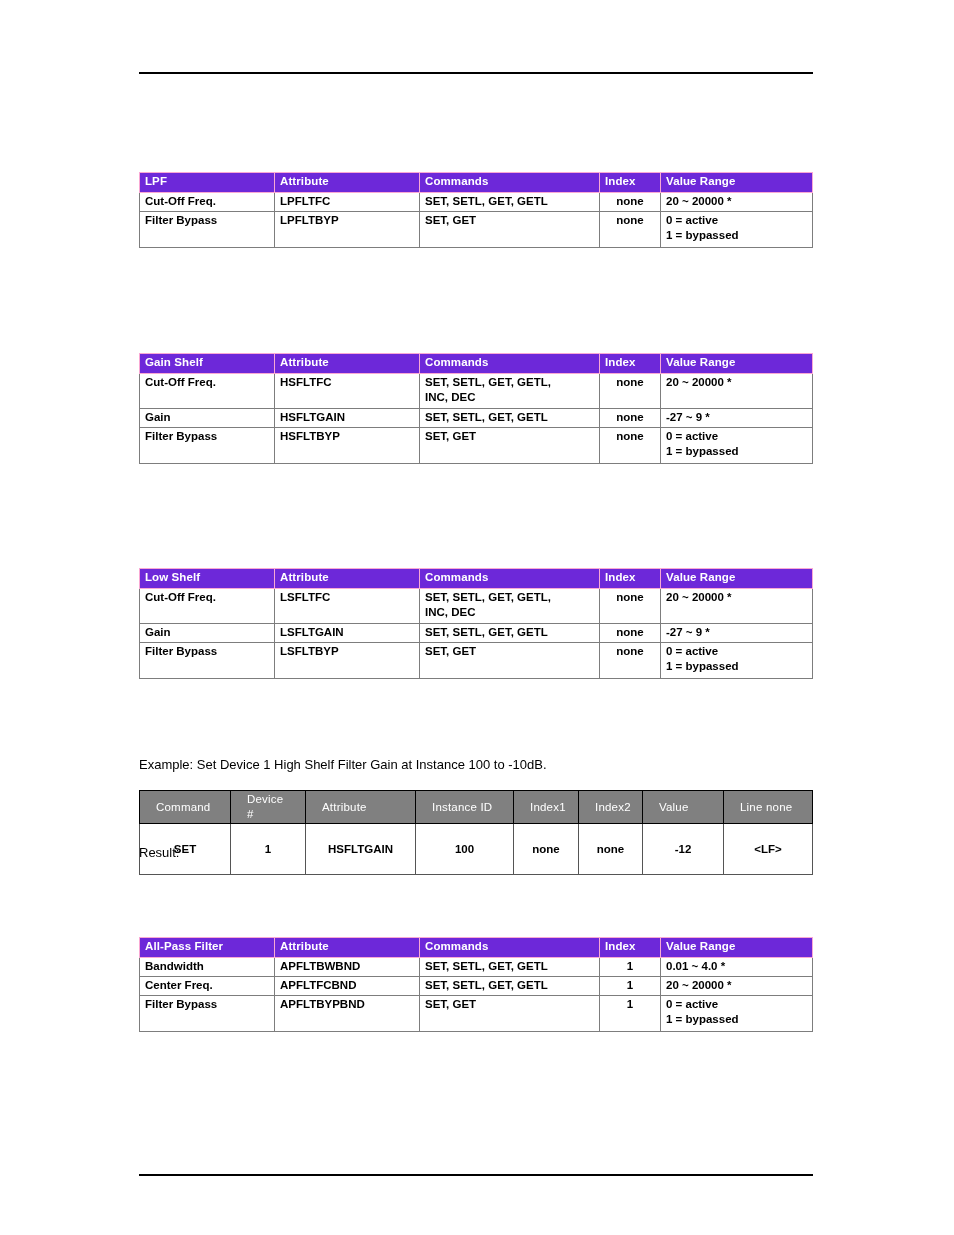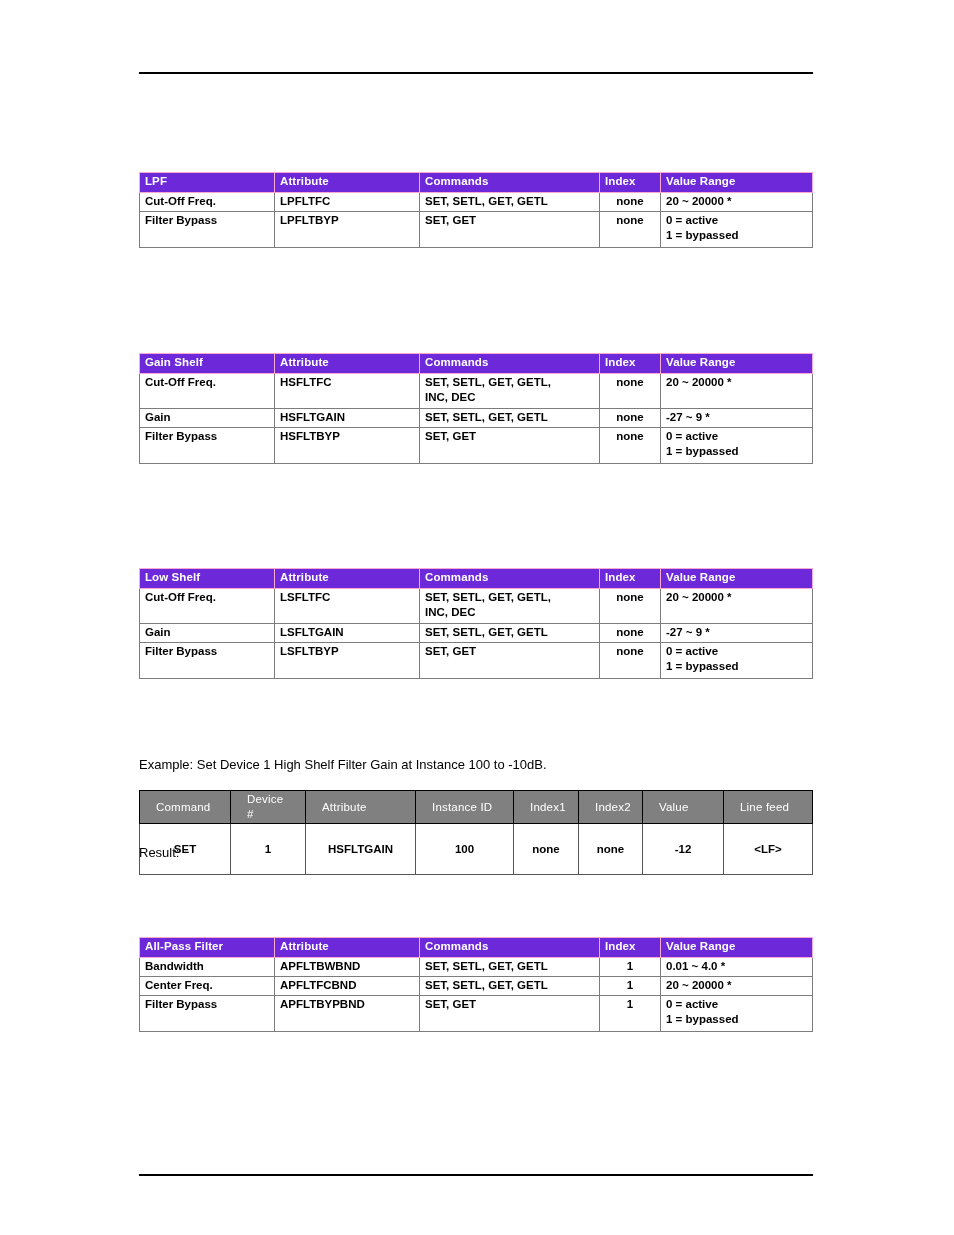--- a/index.html
+++ b/index.html
@@ -288,21 +288,21 @@
     </colgroup>
     <thead>
       <tr>
         <th>Command</th>
         <th>Device #</th>
         <th>Attribute</th>
         <th>Instance ID</th>
         <th>Index1</th>
         <th>Index2</th>
         <th>Value</th>
-        <th>Line feed</th>
+        <th>Line none</th>
       </tr>
     </thead>
     <tbody>
       <tr>
         <td>SET</td>
         <td>1</td>
         <td>HSFLTGAIN</td>
         <td>100</td>
         <td>none</td>
         <td>none</td>

